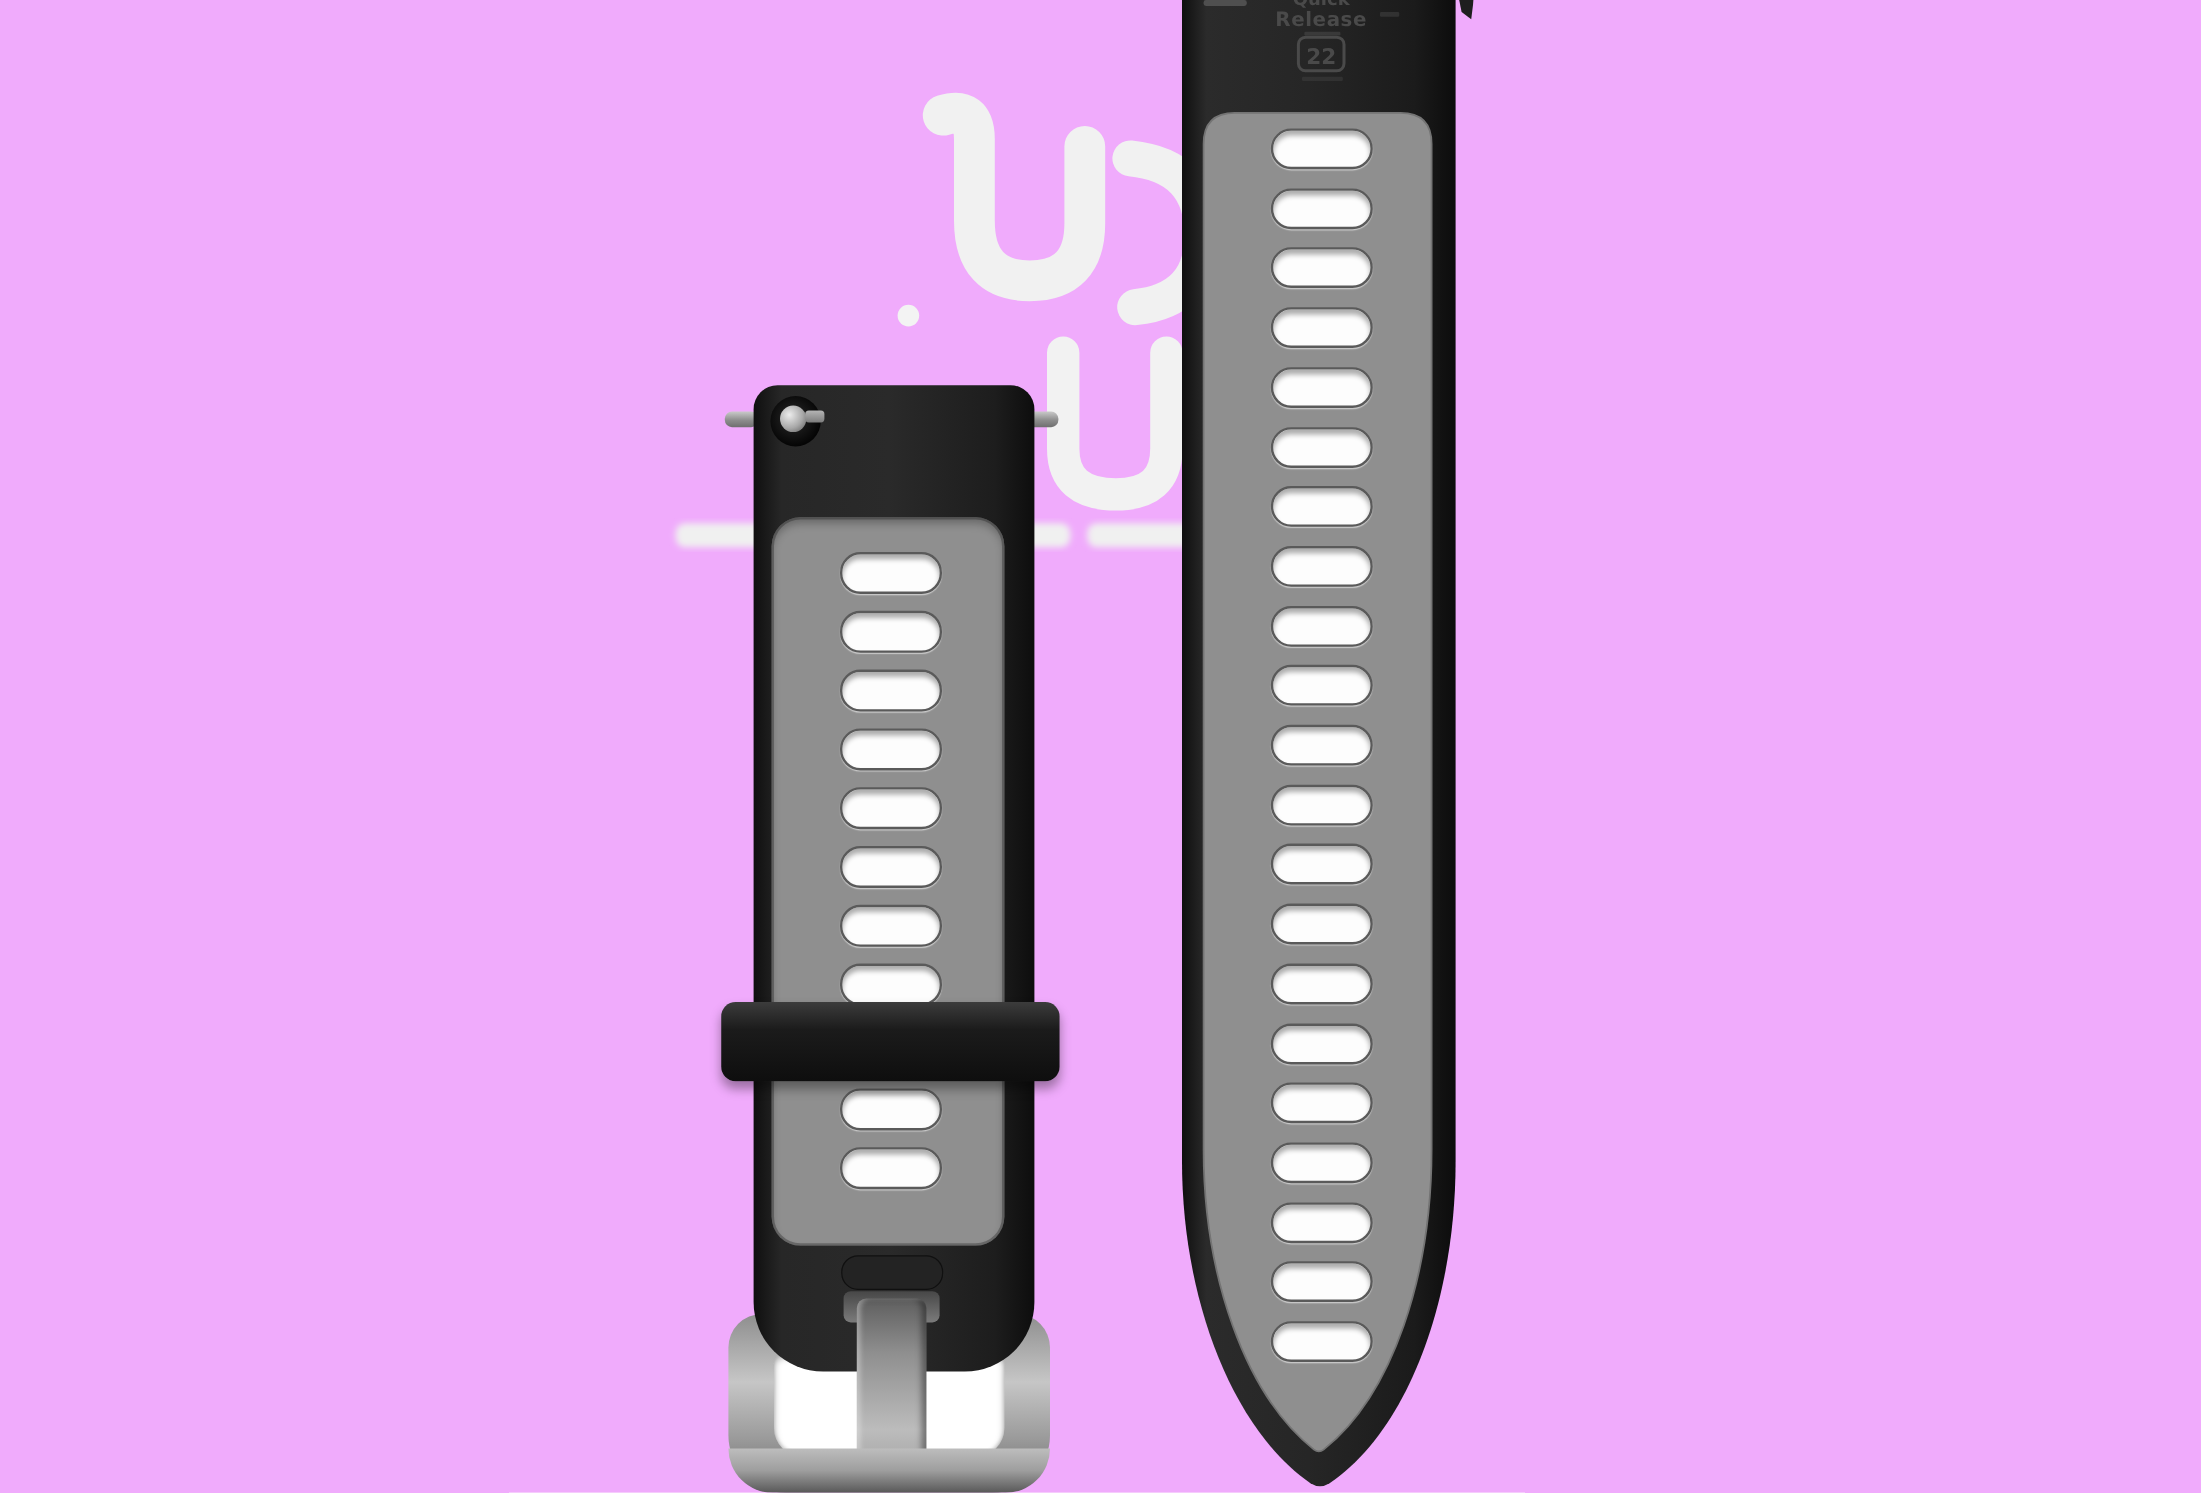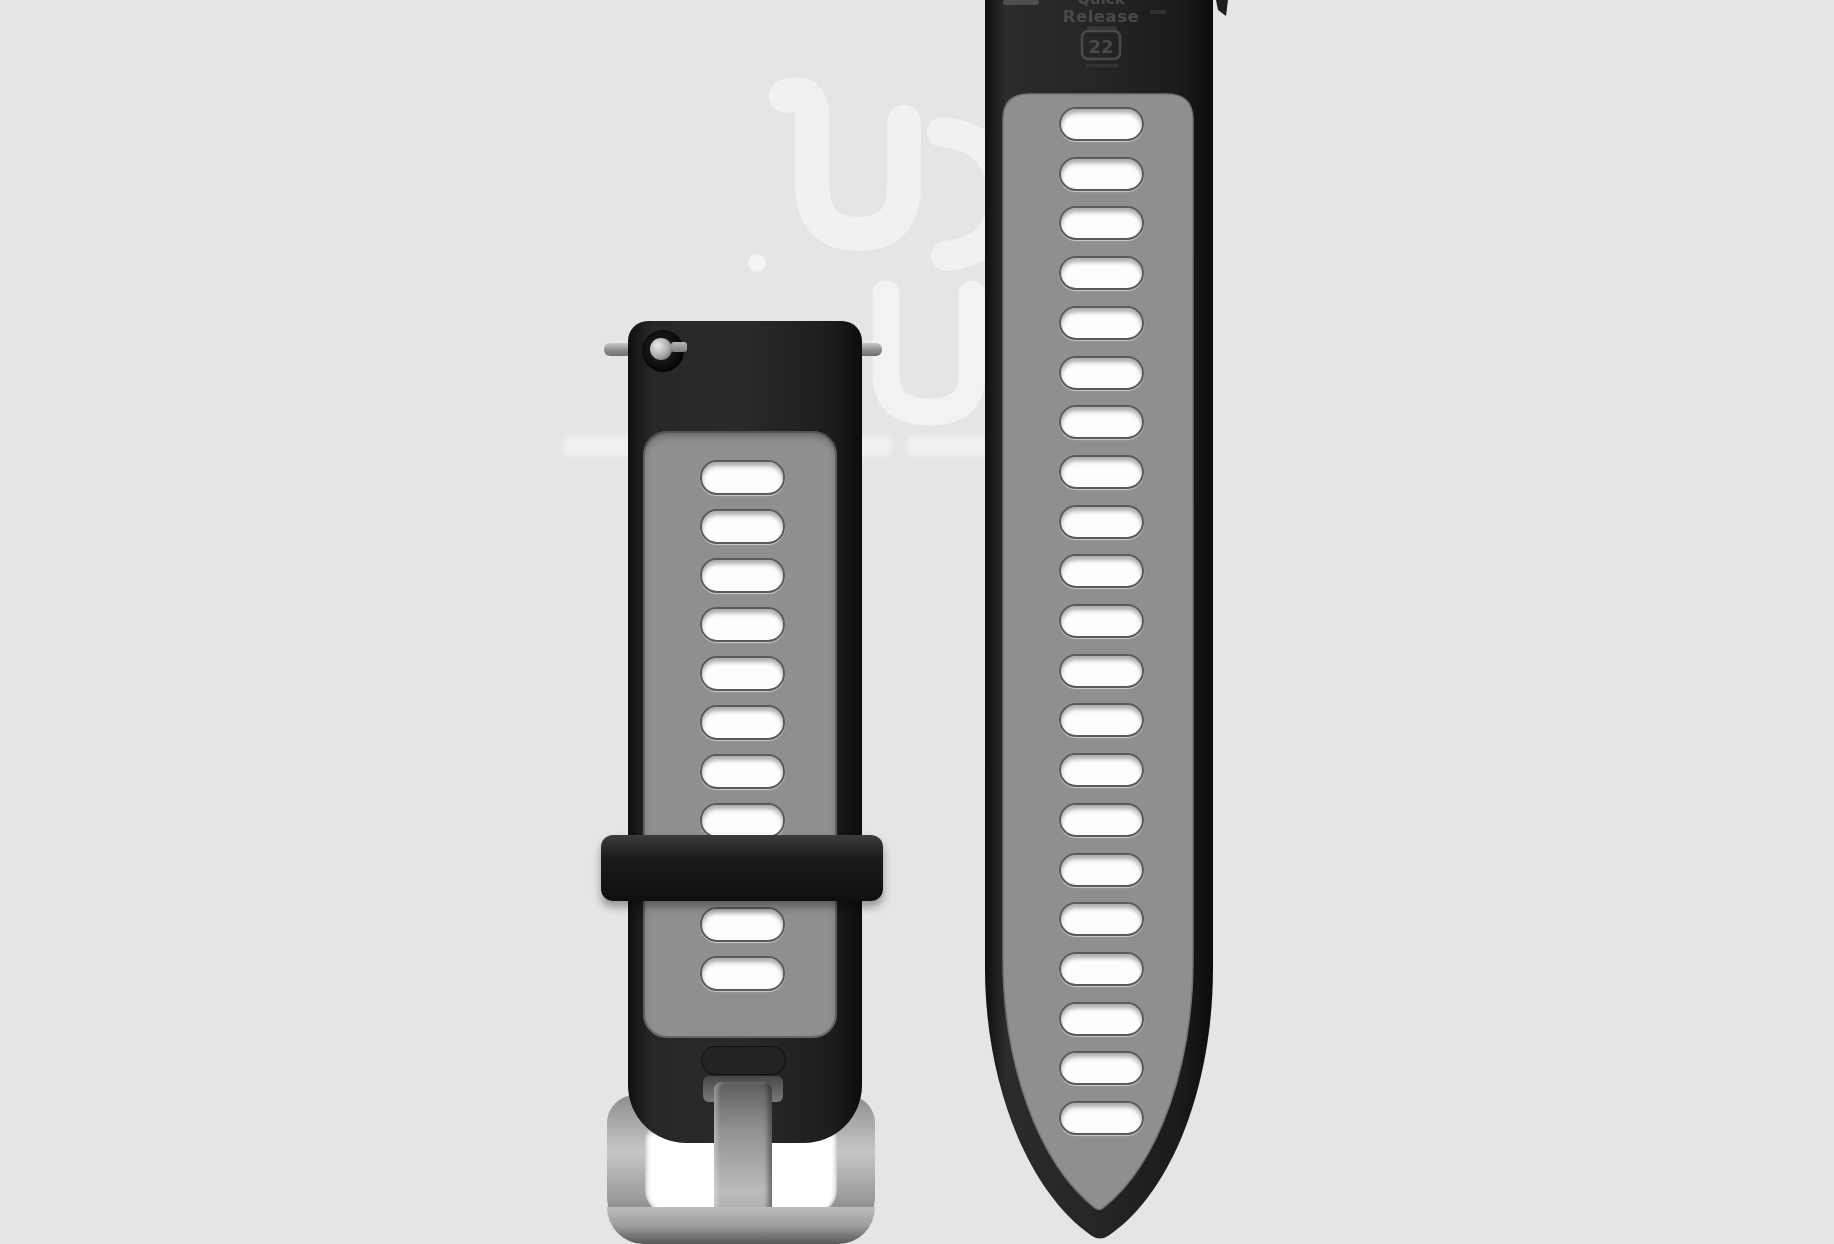--- a/index.html
+++ b/index.html
@@ -1,16 +1,16 @@
 <!DOCTYPE html>
 <html><head>
 <meta charset="utf-8">
 <style>
   html,body{margin:0;padding:0;background:#ffffff;}
-  .stage{position:relative;width:1834px;height:1244px;background:#e5e5e5;overflow:hidden;
+  .stage{position:relative;width:1834px;height:1244px;background:#f0abfc;overflow:hidden;
          font-family:"DejaVu Sans","Liberation Sans",sans-serif;}
   .abs{position:absolute;}
 
   
   #watermark{left:0;top:0;width:1834px;height:1244px;z-index:0;}
 
   
   .pin{height:13px;width:28px;border-radius:6px;z-index:1;
        background:linear-gradient(180deg,#c9c9c9,#8d8d8d 55%,#6f6f6f);}
   #pin-left{left:604px;top:343px;}

